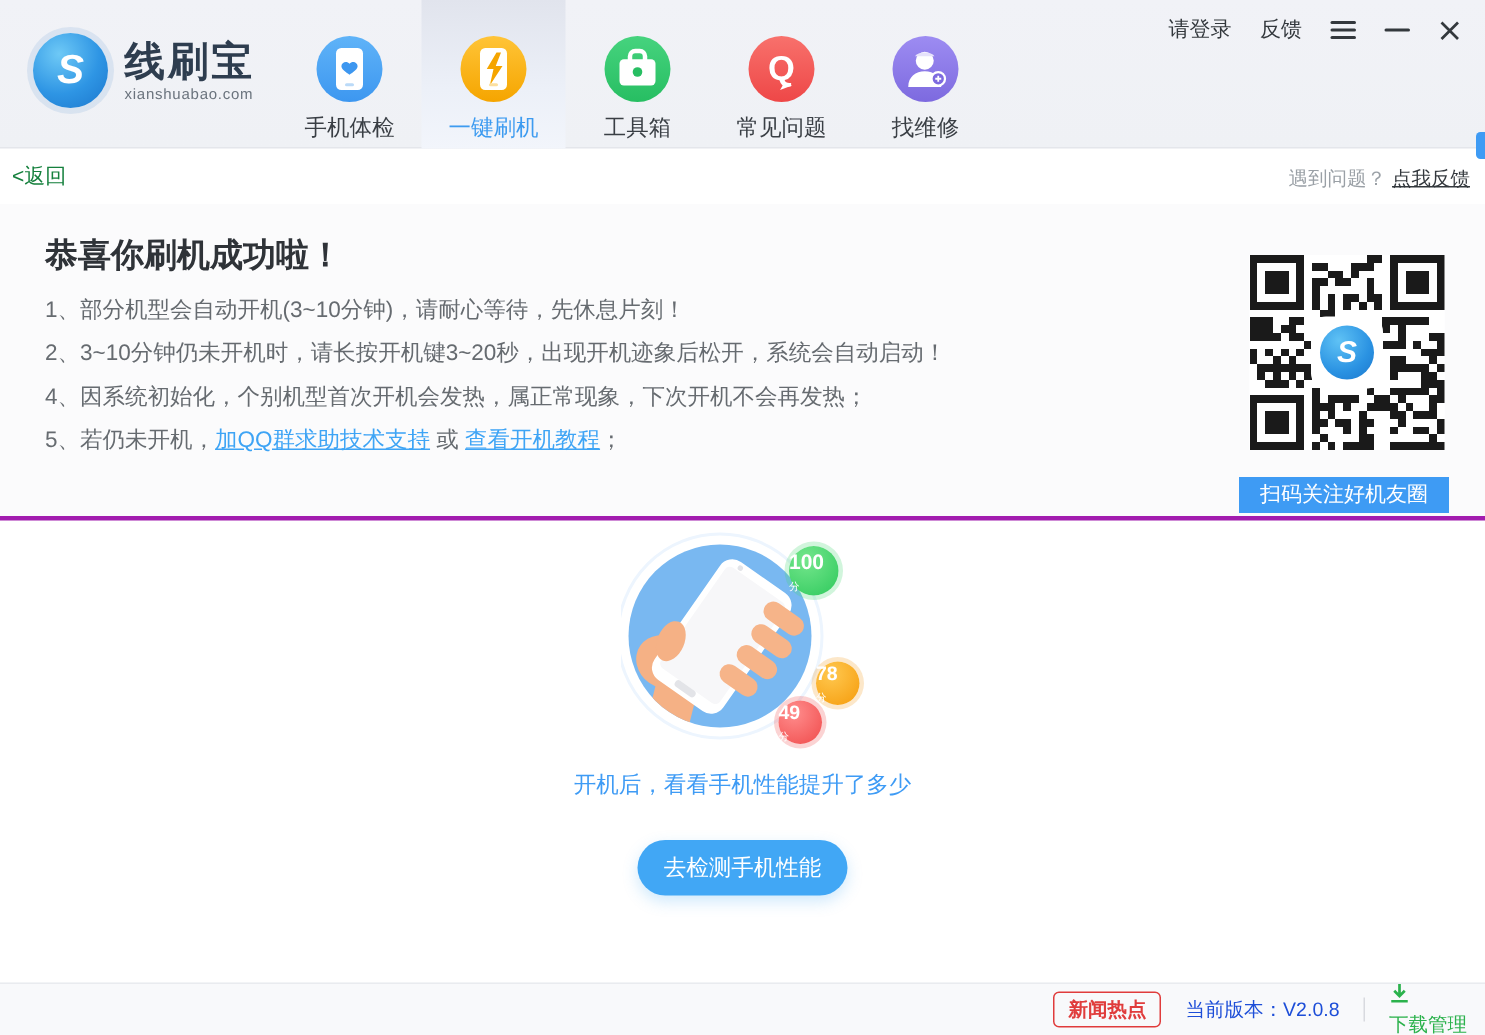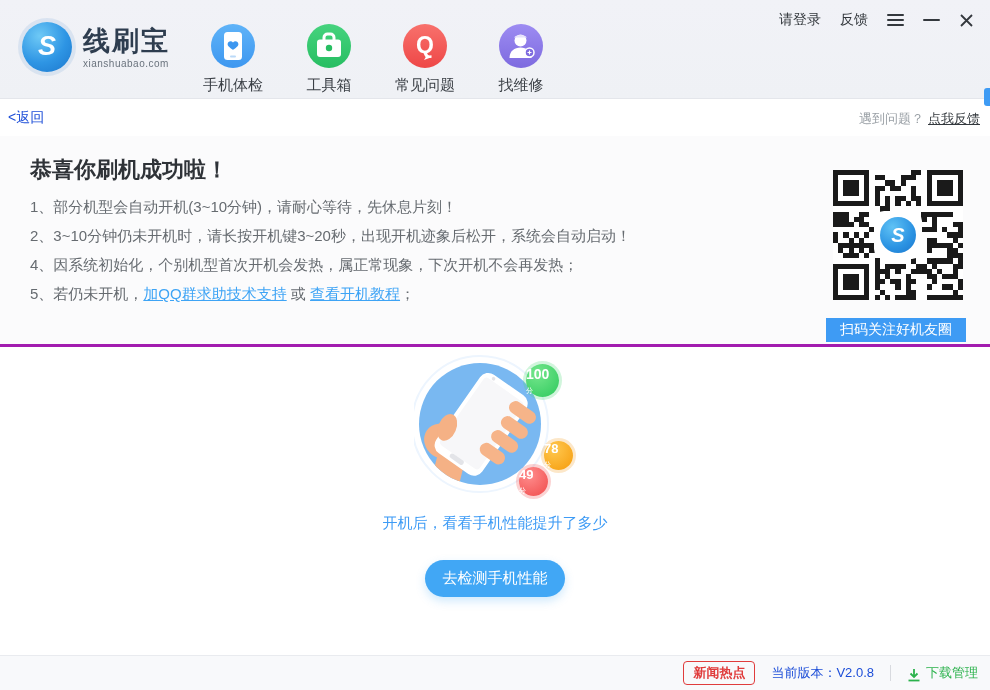--- a/index.html
+++ b/index.html
@@ -38,21 +38,21 @@
   .nav-item.active .nav-label { color:#3D9BF0; }
 
   .win-controls { position:absolute; right:16px; top:11px; display:flex; align-items:center; gap:19px; }
   .win-text { font-size:14px; color:#33383D; cursor:pointer; }
   .icon-btn { cursor:pointer; display:flex; flex-direction:column; justify-content:center; gap:3px; height:18px; }
   .bar { width:17px; height:2px; background:#33383D; border-radius:1px; }
   .min-bar { width:17px; height:2px; background:#33383D; border-radius:1px; }
 
   
   .subheader { position:absolute; top:100px; left:0; right:0; height:36px; background:#fff; }
-  .back-link { position:absolute; left:8px; top:9px; font-size:14px; color:#1d4ed8; cursor:pointer; }
+  .back-link { position:absolute; left:8px; top:9px; font-size:14px; color:#15803d; cursor:pointer; }
   .problem-wrap { position:absolute; right:10px; top:10px; font-size:13px; }
   .problem-text { color:#9AA0A6; }
   .problem-link { color:#33383D; text-decoration:underline; cursor:pointer; margin-left:4px; }
   .side-tab { position:absolute; right:0; top:88px; width:6px; height:18px; background:#3E9BF4;
     border-radius:3px 0 0 3px; }
 
   
   .result-section { position:absolute; top:136px; left:0; right:0; height:211px;
     background:#FBFBFC; border-bottom:3px solid #a21caf; }
   .result-title { position:absolute; left:30px; top:19px; font-size:22px; font-weight:bold; color:#2F3338; }
@@ -89,21 +89,21 @@
     box-shadow:0 4px 10px rgba(65,167,245,.25); }
 
   
   .footer { position:absolute; bottom:0; left:0; right:0; height:35px; background:#F8F9FB;
     border-top:1px solid #E9EBEF; display:flex; align-items:center; justify-content:flex-end;
     padding-right:12px; gap:16px;margin-top:45px; }
   .news-badge { color:#E03C3C; border:1px solid #E03C3C; border-radius:4px; padding:2px 9px;
     font-size:13px; font-weight:bold; cursor:pointer; }
   .version { font-size:13px; color:#1d4ed8; }
   .footer-divider { width:1px; height:16px; background:#D8DADF; }
-  .download { display:flex; align-items:flex-end; gap:5px; cursor:pointer; }
+  .download { display:flex; align-items:flex-start; gap:5px; cursor:pointer;flex-direction:column; }
   .download-label { font-size:13px; color:#2BB24C; }
 </style>
 </head>
 <body>
 
 <div class="header">
   <div class="logo-area">
     <div class="logo-circle">
       <span class="logo-letter">S</span>
     </div>
@@ -118,20 +118,30 @@
       <div class="nav-icon c-blue">
         <svg width="44" height="44" viewBox="0 0 44 44">
           <rect x="13" y="8" width="18" height="28" rx="3.5" fill="#fff"></rect>
           <path d="M22 18.5 c-2-2.4 -5.4-.8 -5.4 1.7 c0 2.5 5.4 5.6 5.4 5.6 s5.4-3.1 5.4-5.6 c0-2.5-3.4-4.1-5.4-1.7 z" fill="#3D97F0"></path>
           <rect x="19" y="31.5" width="6" height="2" rx="1" fill="#BBDAF8"></rect>
         </svg>
       </div>
       <div class="nav-label">手机体检</div>
     </div>
 
+    <div class="nav-item active">
+      <div class="nav-icon c-amber">
+        <svg width="44" height="44" viewBox="0 0 44 44">
+          <rect x="13" y="8" width="18" height="28" rx="3.5" fill="#fff"></rect>
+          <path d="M24 11 l-6.5 11 h4.5 l-2.5 11 l8.5-13 h-4.5 l3.5-9 z" fill="#F5A500"></path>
+          <rect x="19" y="31.5" width="6" height="2" rx="1" fill="#FBDFA0"></rect>
+        </svg>
+      </div>
+      <div class="nav-label">一键刷机</div>
+    </div>
 
     <div class="nav-item">
       <div class="nav-icon c-green">
         <svg width="44" height="44" viewBox="0 0 44 44">
           <path d="M17 17 v-3.5 a3.5 3.5 0 0 1 3.5-3.5 h3 a3.5 3.5 0 0 1 3.5 3.5 V17" stroke="#fff" stroke-width="3" fill="none"></path>
           <rect x="10" y="15.5" width="24" height="17.5" rx="3" fill="#fff"></rect>
           <circle cx="22" cy="24" r="3.2" fill="#27BE62"></circle>
         </svg>
       </div>
       <div class="nav-label">工具箱</div>

